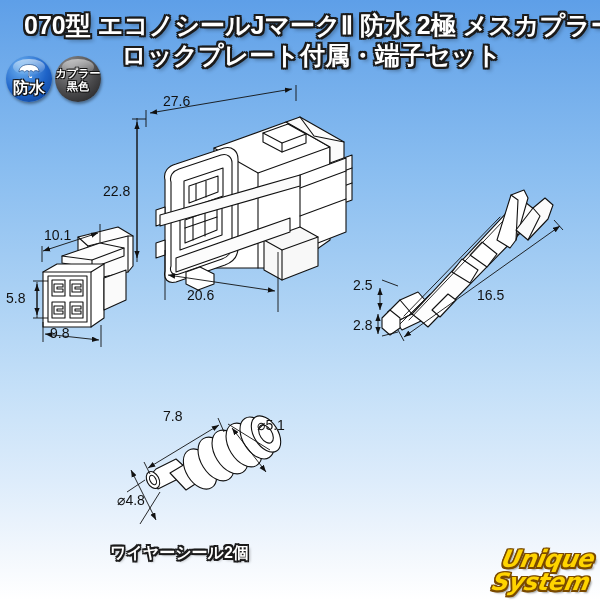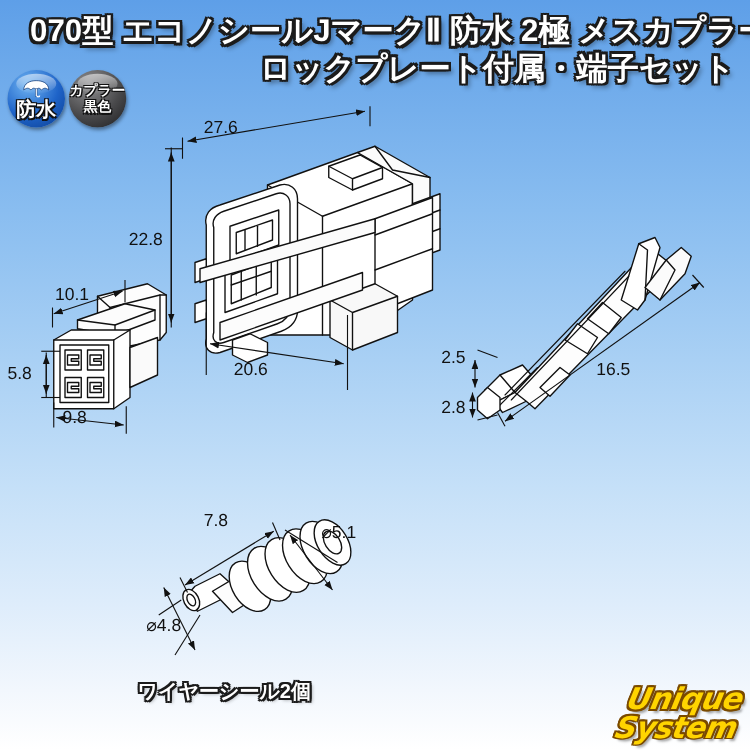--- a/index.html
+++ b/index.html
@@ -48,21 +48,21 @@
     white-space: nowrap;
     -webkit-text-stroke: 0px;
     text-shadow:
       -2px -2px 0 #1b1b1b,  2px -2px 0 #1b1b1b,
       -2px  2px 0 #1b1b1b,  2px  2px 0 #1b1b1b,
       -2px  0px 0 #1b1b1b,  2px  0px 0 #1b1b1b,
        0px -2px 0 #1b1b1b,  0px  2px 0 #1b1b1b,
        3px 3px 4px rgba(0,0,0,0.45);
   }
   #title-line-1 { padding-left: 24px; text-align: left; }
-  #title-line-2 { text-align: right; padding-left: 35px; }
+  #title-line-2 { text-align: center; padding-left: 35px; }
 
   
   #badges {
     position: absolute;
     top: 56px;
     left: 6px;
     display: flex;
     align-items: center;
     gap: 3px;
     z-index: 7;

